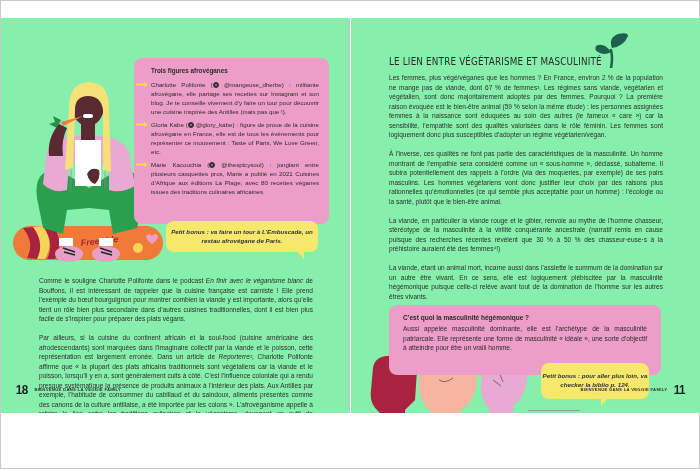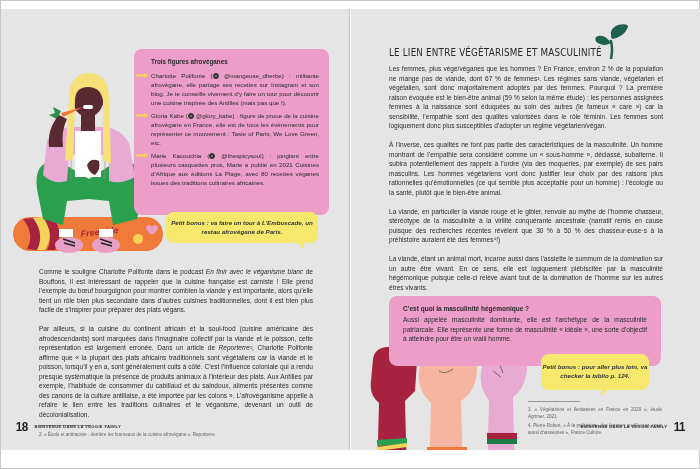--- a/index.html
+++ b/index.html
@@ -1,20 +1,20 @@
 <!DOCTYPE html>
 <html><head>
 <meta charset="utf-8">
 <style>
   * { margin: 0; padding: 0; box-sizing: border-box; }
   html, body { width: 700px; height: 469px; overflow: hidden; background: #d4d4d4; }
   body { font-family: "Liberation Sans", sans-serif; color: #2b2b2b; position: relative; }
 
   .spread { position: absolute; left: 0; top: 0; width: 700px; height: 469px; background: #fff; border: 1px solid #c9c9c9; }
-  .page { position: absolute; top: 8px; height: 441px; background: #e5e5e5; overflow: hidden; }
+  .page { position: absolute; top: 17px; height: 395px; background: #86efac; overflow: hidden; }
   .page.left { left: 0; width: 349px; border-right: 1px solid #c4c4c4; }
   .page.right { left: 350px; width: 349px; }
 
   .body-text { font-size: 6.55px; line-height: 9.5px; text-align: justify; color: #2e2e2e; }
   .body-text p { margin-bottom: 9.5px; }
   .body-text em { font-style: italic; }
 
   
   .pink-box { position: absolute; background: #ec9ec8; border-radius: 8px; }
   .yellow-bubble { position: absolute; background: #f6e86c; border-radius: 8px; font-style: italic; font-weight: bold; text-align: center; color: #333; }

